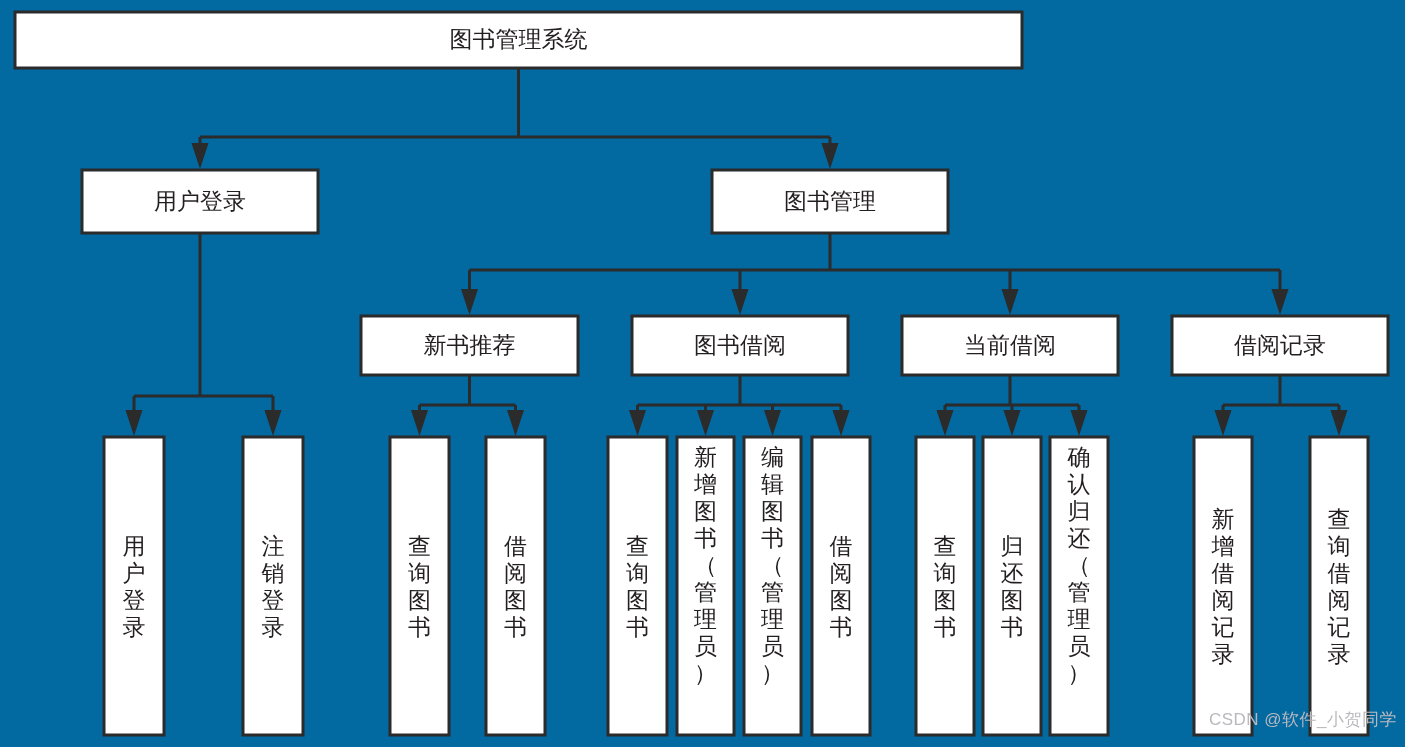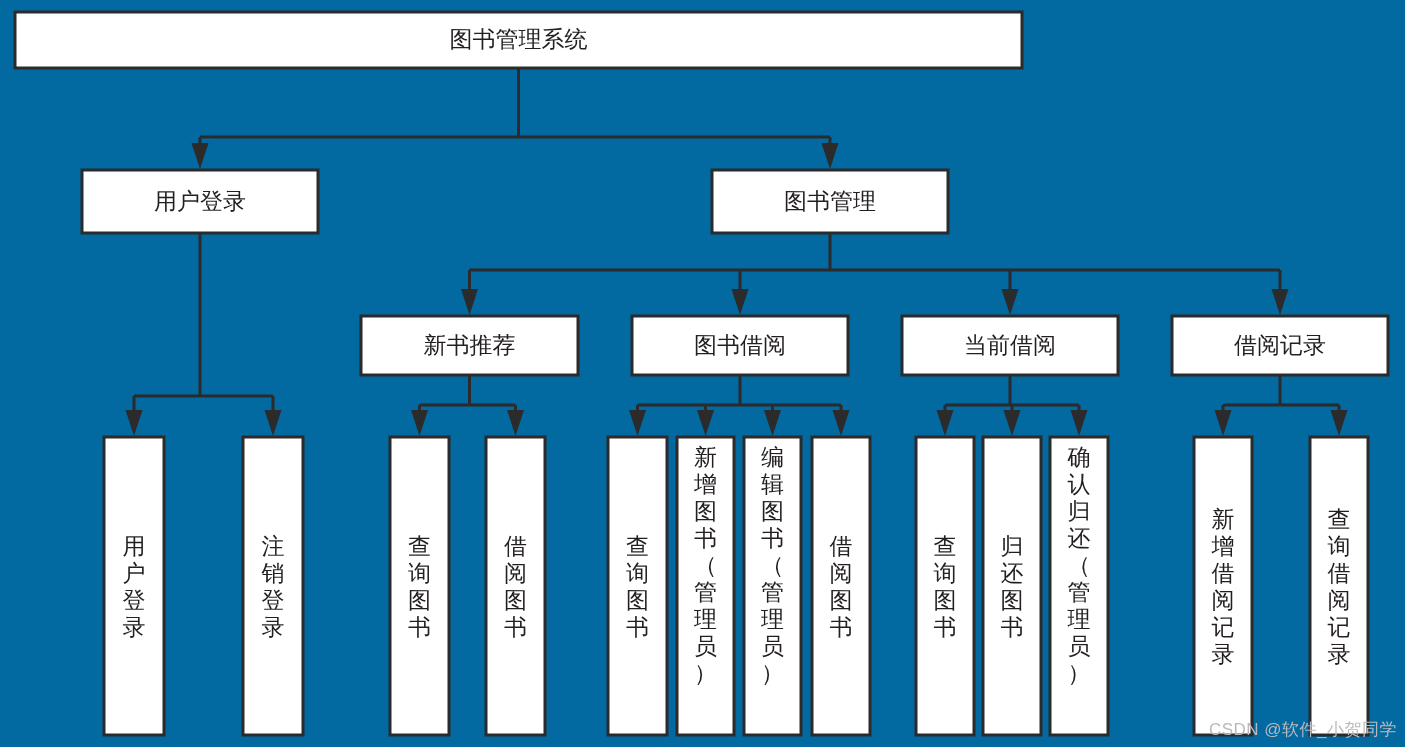--- a/index.html
+++ b/index.html
@@ -4,21 +4,21 @@
 <style>
   html,body{margin:0;padding:0;background:#ffffff;}
   body{width:1405px;height:747px;font-family:"Liberation Sans","DejaVu Sans",sans-serif;overflow:hidden;}
   #diagram-root{position:relative;width:1405px;height:747px;background:#0369a1;}
   svg.flow{position:absolute;left:0;top:0;width:1405px;height:747px;}
   .node-rect{fill:#ffffff;stroke:#2b2b2b;stroke-width:3;}
   .edge{stroke:#2b2b2b;stroke-width:3;fill:none;}
   .arrow-head{fill:#2b2b2b;stroke:none;}
   .node-label{fill:#231f20;font-family:"Liberation Sans","DejaVu Sans",sans-serif;dominant-baseline:middle;}
   .label-h{font-size:23px;text-anchor:middle;}
-  .watermark{position:absolute;right:8px;bottom:6px;font-size:17px;color:#b9b9bd;
+  .watermark{position:absolute;right:8px;bottom:16px;font-size:17px;color:#b9b9bd;
              font-family:"Liberation Sans","DejaVu Sans",sans-serif;white-space:nowrap;letter-spacing:0.5px;}
 </style>
 </head>
 <body>
 
 <div id="diagram-root">
   <svg class="flow" id="flow-svg" viewBox="0 0 1405 747">
       <g>
         <g>
           <line x1="518.5" y1="68" x2="518.5" y2="137" class="edge"></line>

